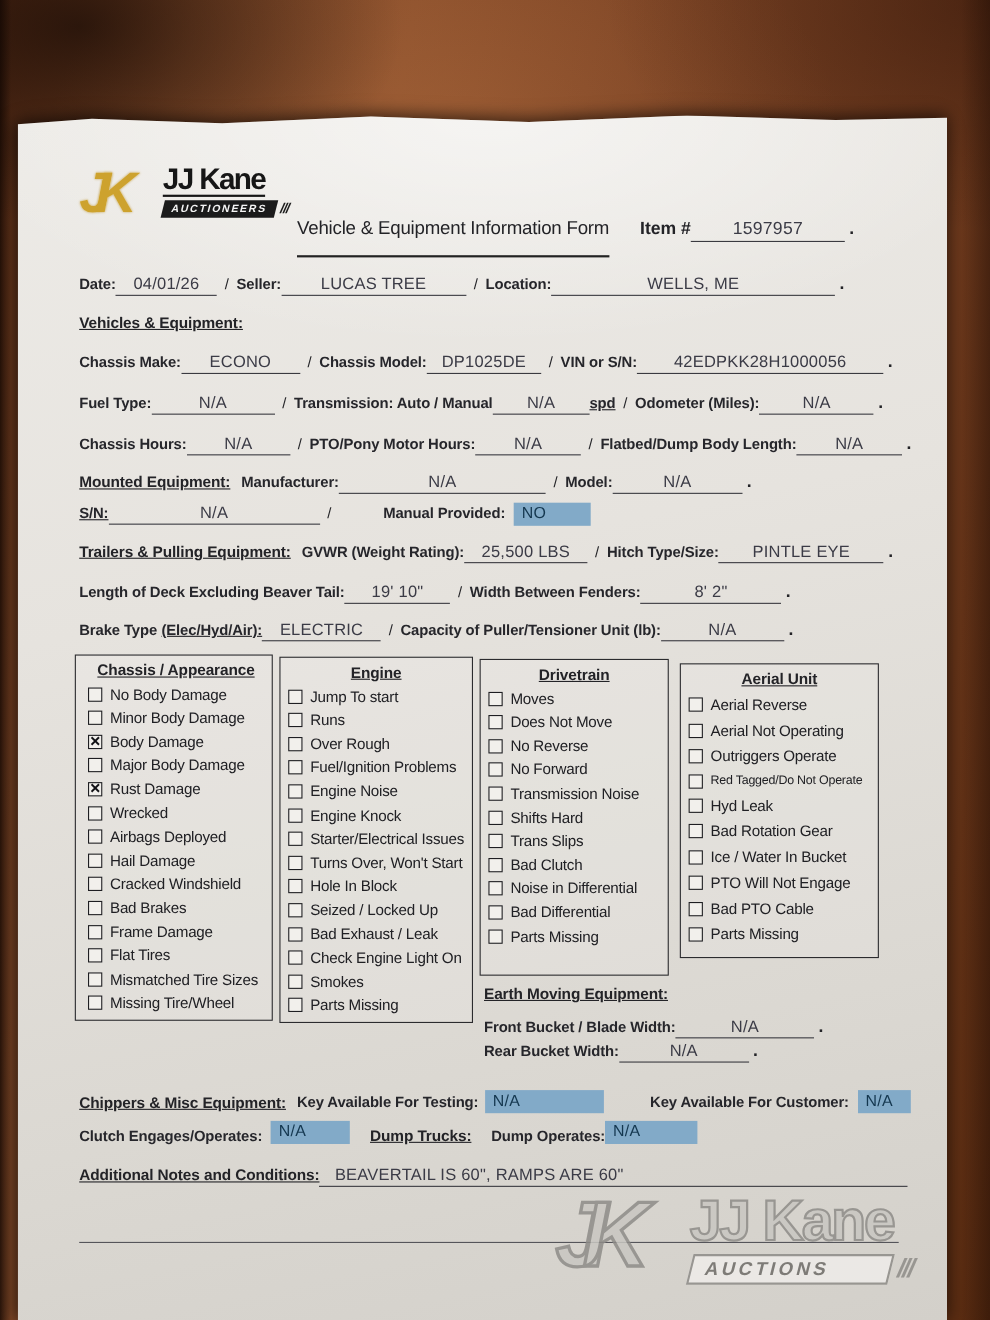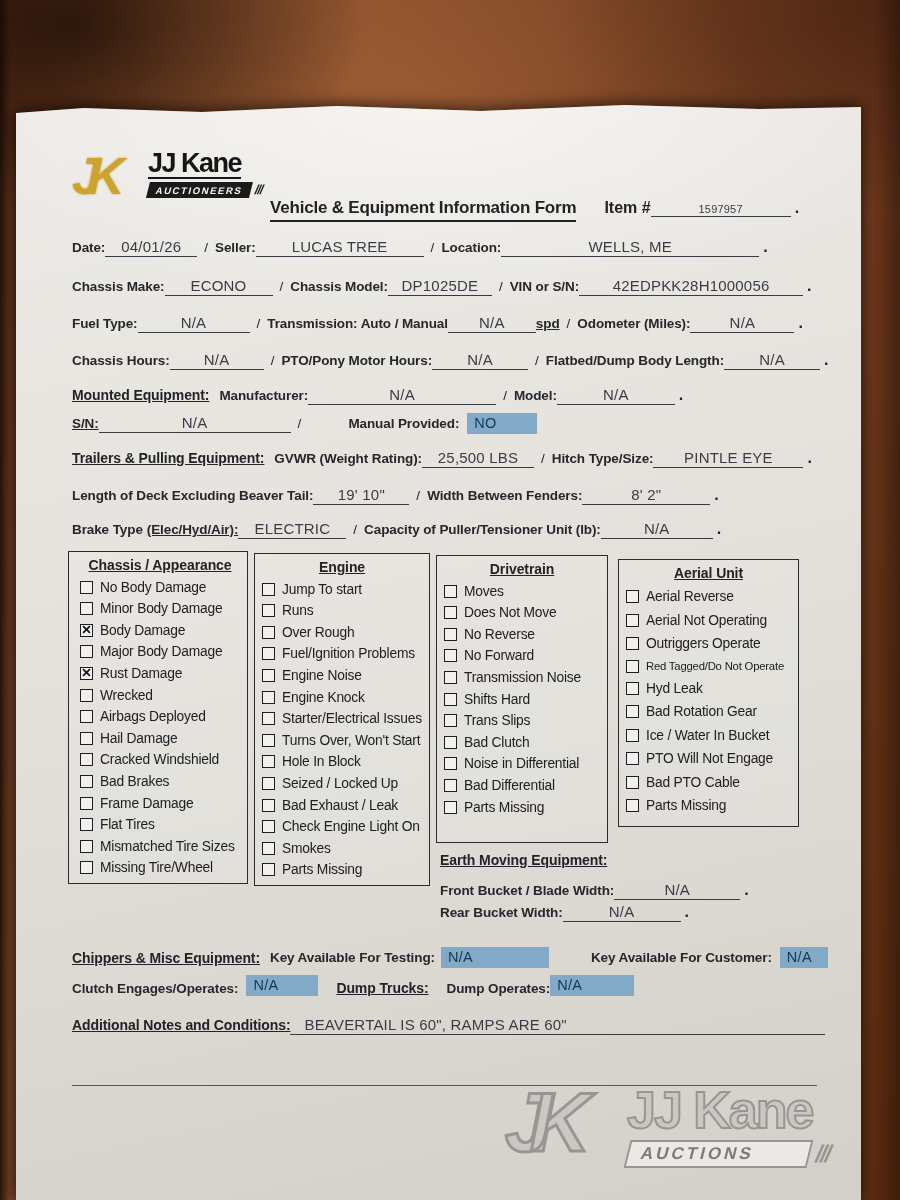--- a/index.html
+++ b/index.html
@@ -58,24 +58,24 @@
   .logo-text { position:absolute; left:76px; top:2px; }
   .logo-name { font-size:27px; font-weight:bold; letter-spacing:-1.5px; color:#161616;
     border-bottom:2.5px solid #161616; padding-bottom:0; line-height:1; display:inline-block; }
   .logo-banner { margin-top:3px; display:flex; align-items:center; }
   .banner-black { background:#1b1b1b; color:#f5f5f5; font-size:9.5px; font-weight:bold;
     letter-spacing:1.6px; padding:2.5px 8px 2px; transform:skewX(-14deg); }
   .banner-slash { margin-left:4px; font-weight:bold; color:#1b1b1b; font-size:13px;
     transform:skewX(-14deg); letter-spacing:-1px; }
 
   .titleblock { display:flex; align-items:baseline; margin-left:26px; margin-top:50px; }
-  .form-title { font-size:17px; font-weight:bold; letter-spacing:-.2px;
-    border-bottom:2px solid #222; padding-bottom:2px; }
+  .form-title { font-size:17px; font-weight:normal; letter-spacing:-.2px;
+    border-bottom:2px solid #222; padding-bottom:14px; }
   .item-label { font-size:16px; font-weight:bold; margin-left:28px; }
-  .item-seg { min-width:140px; font-size:11px; }
+  .item-seg { min-width:140px; font-size:16px; }
 
   
   .checklists { position:relative; height:382px; margin-top:12px; margin-left:-4px; }
   .cbox { position:absolute; border:1.6px solid #2b2b2e; padding:5px 7px 8px; background:rgba(255,255,255,.12); }
   .cbox-title { display:block; text-align:center; font-weight:bold; font-size:14px;
     text-decoration:underline; margin-bottom:3px; letter-spacing:-.1px; }
   .check-item { display:flex; align-items:center; margin-top:6.6px; gap:7px; }
   .checkbox { position:relative; width:13px; height:13px; border:1.7px solid #1e1e22; flex:none; background:#f2f0ec; }
   .checkbox.checked::after { content:"✕"; position:absolute; left:-1px; top:-2px; width:13px;
     font-size:12.5px; font-weight:bold; color:#101014; line-height:14px; text-align:center; }
@@ -143,20 +143,23 @@
           <span class="seg" style="min-width:92px">04/01/26</span>
           <span class="slash">/</span>
           <span class="lbl">Seller:</span>
           <span class="seg" style="min-width:168px">LUCAS TREE</span>
           <span class="slash">/</span>
           <span class="lbl">Location:</span>
           <span class="seg" style="min-width:258px">WELLS, ME</span>
           <span class="dot">.</span>
         </div>
 
+        <div class="row mt16">
+            <span class="heading">Vehicles &amp; Equipment:</span>
+          </div>
 
         <div class="row mt20">
           <span class="lbl">Chassis Make:</span>
           <span class="seg" style="min-width:108px">ECONO</span>
           <span class="slash">/</span>
           <span class="lbl">Chassis Model:</span>
           <span class="seg" style="min-width:104px">DP1025DE</span>
           <span class="slash">/</span>
           <span class="lbl">VIN or S/N:</span>
           <span class="seg" style="min-width:224px">42EDPKK28H1000056</span>

